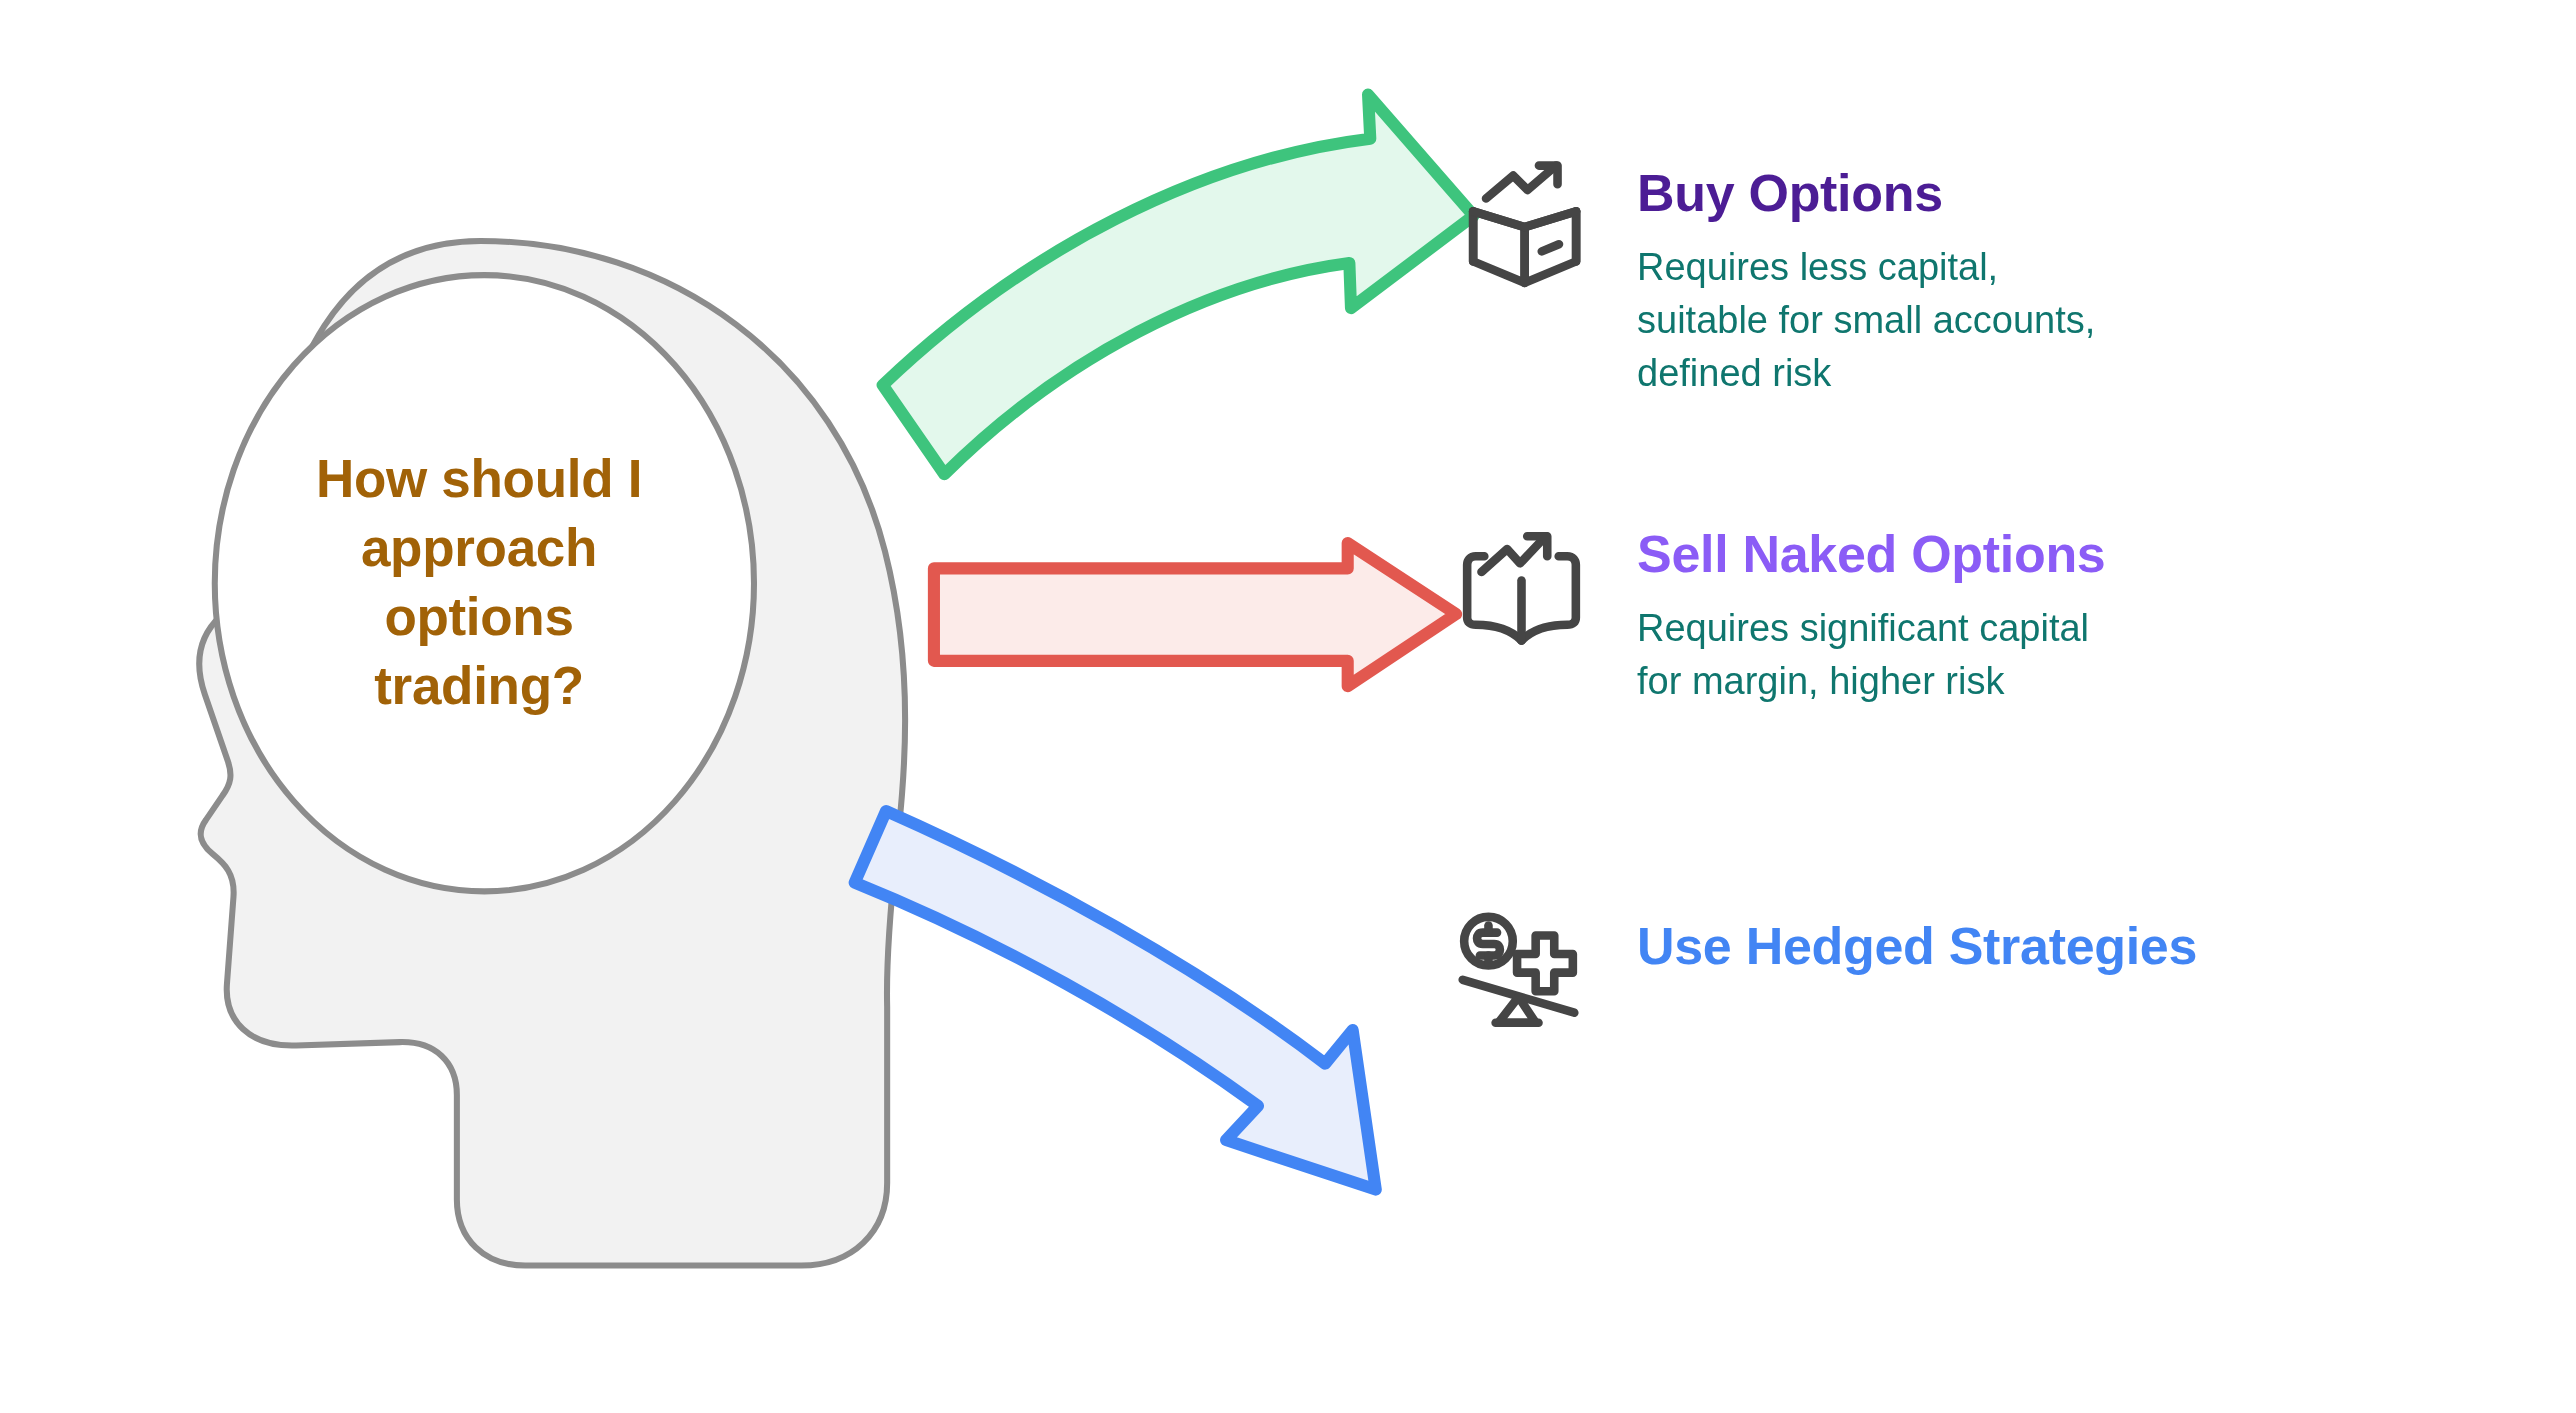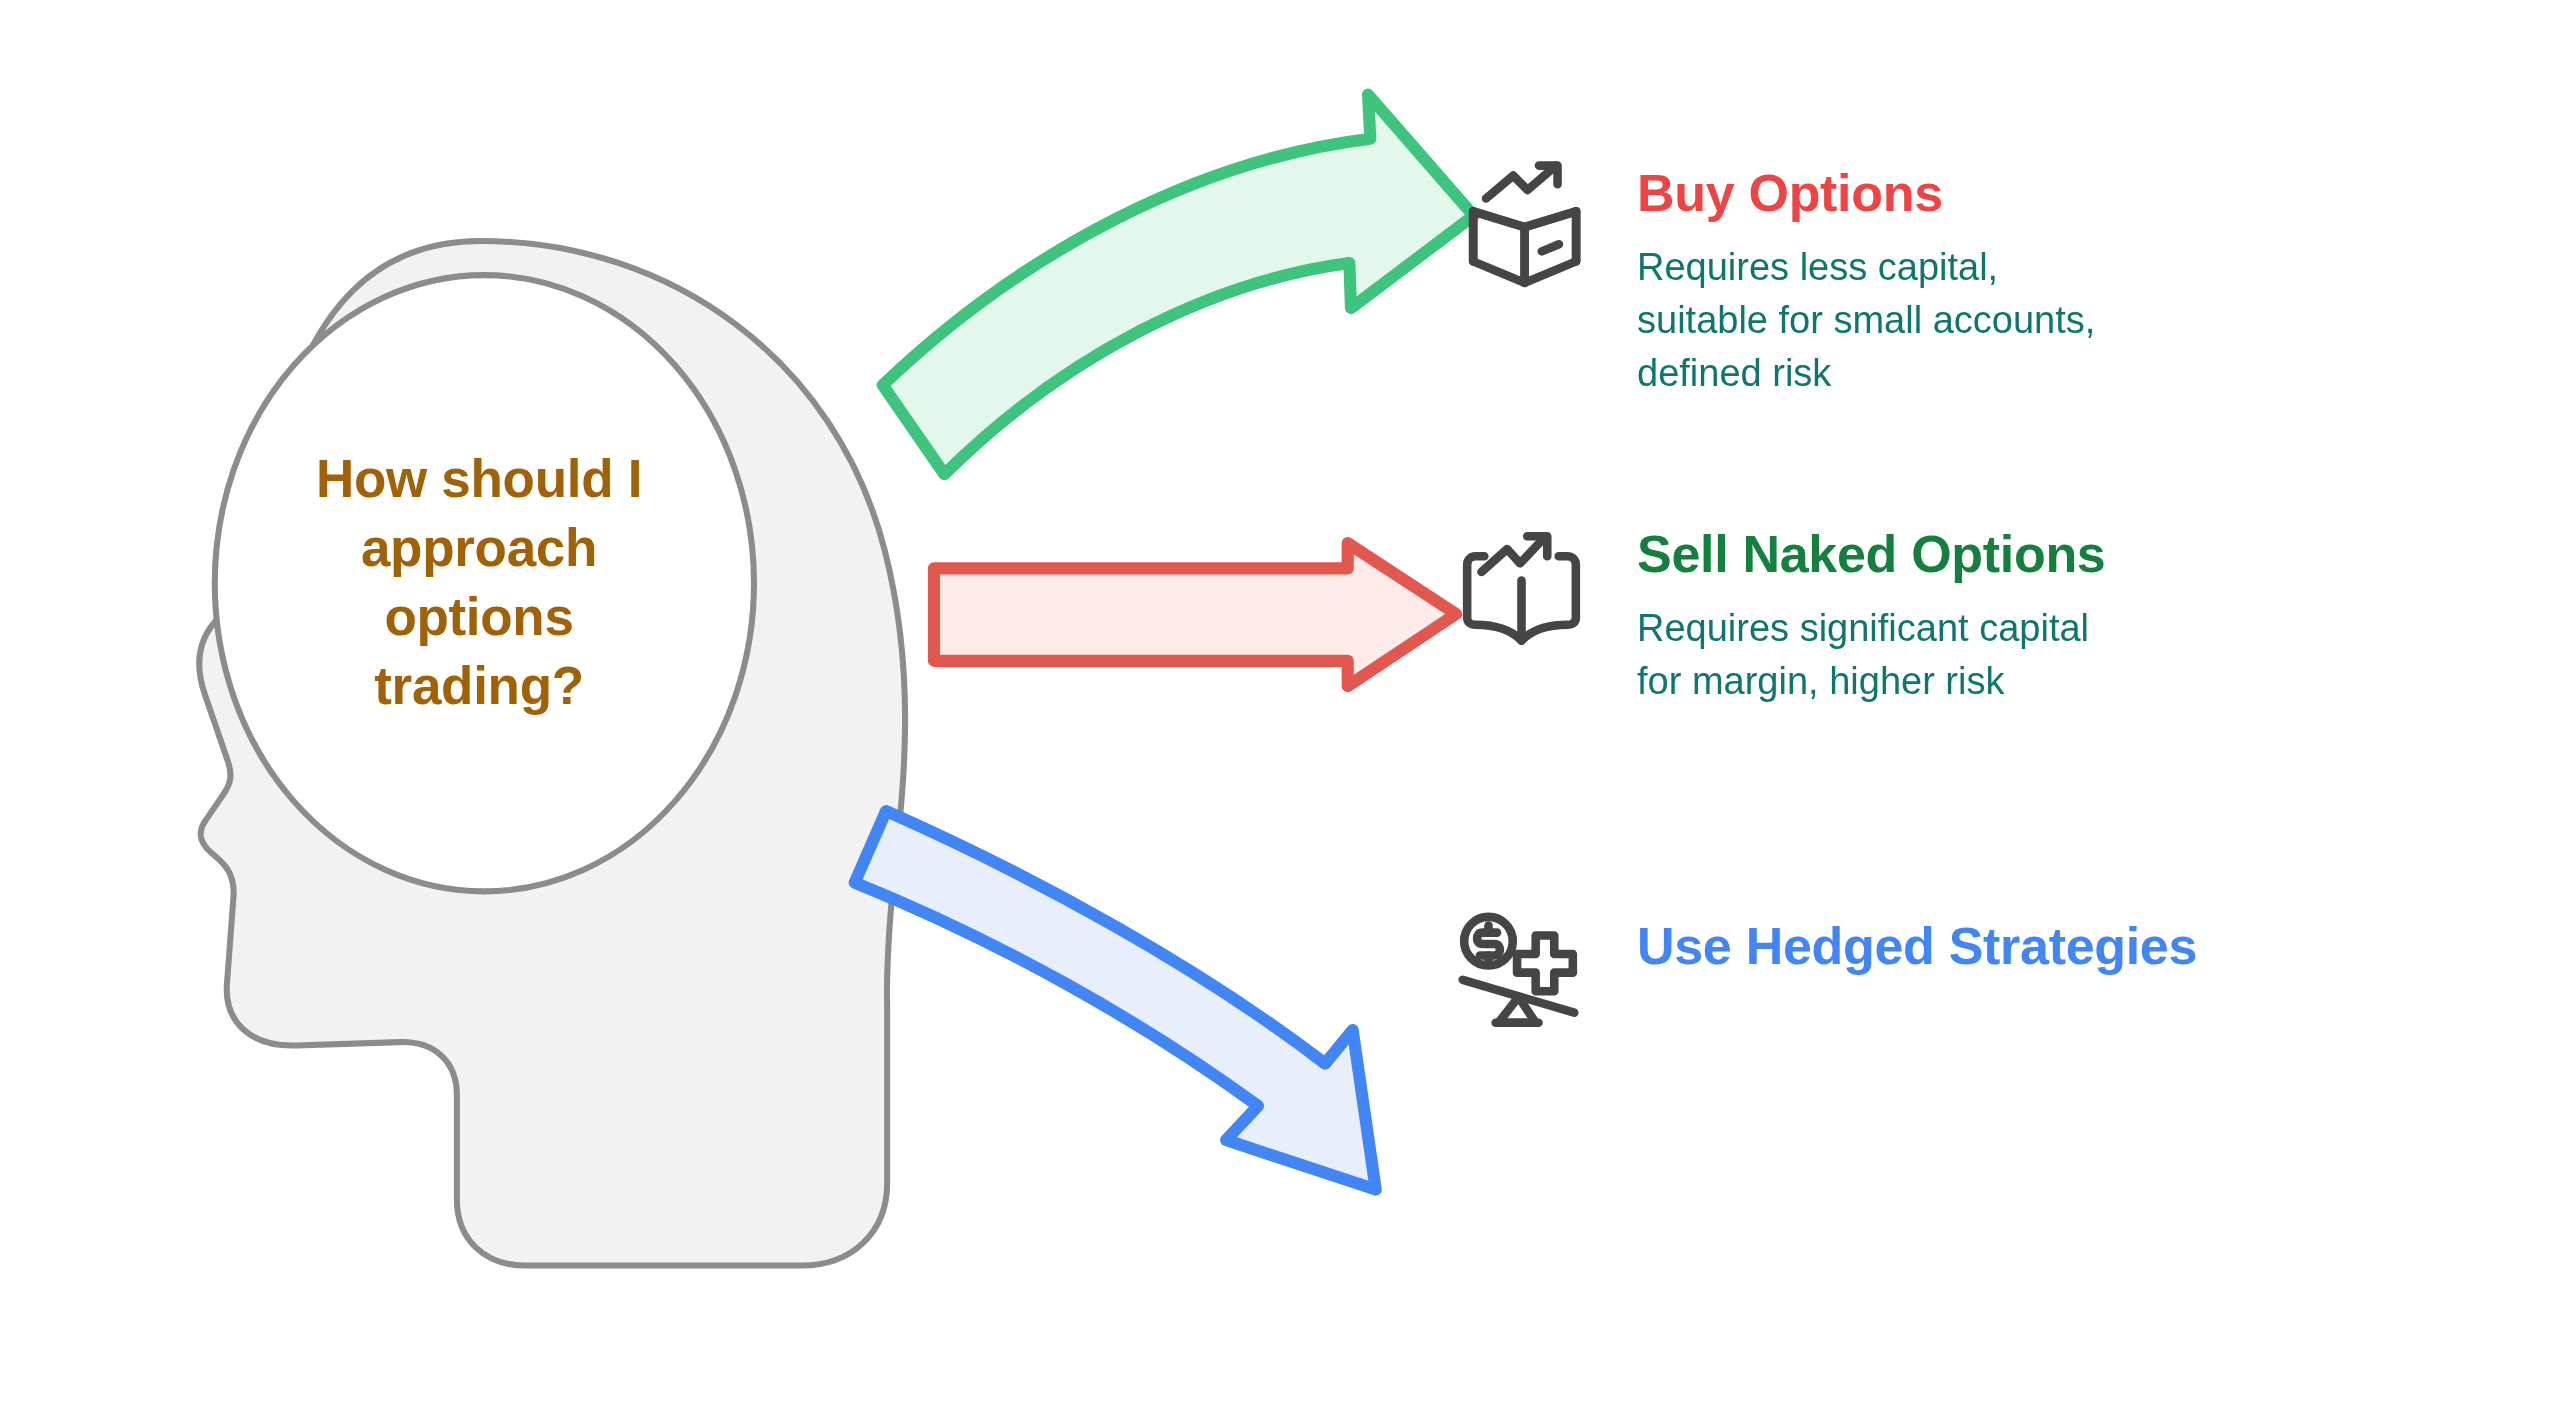--- a/index.html
+++ b/index.html
@@ -40,22 +40,22 @@
     white-space:nowrap;
   }
   .block .body{
     font-size:38px;
     font-weight:normal;
     line-height:1.40;
     color:#0f766e;
     white-space:pre-line;
     margin-top:18.7px;
   }
-  .h-green{color:#ef4444;}
-  .h-red{color:#15803d;}
+  .h-green{color:#4c1d95;}
+  .h-red{color:#8b5cf6;}
   .h-blue{color:#4285f4;margin-top:26px;}
 
   
   #block-buy     {left:1637px; top:165px;  width:858px;}
   #block-sell    {left:1637px; top:526px;  width:858px;}
   #block-hedged  {left:1637px; top:892px; width:858px;}
 
   
   .icon-holder{position:absolute;width:143px;height:143px;}
   #icon-buy    {left:1456px; top:147px;}

